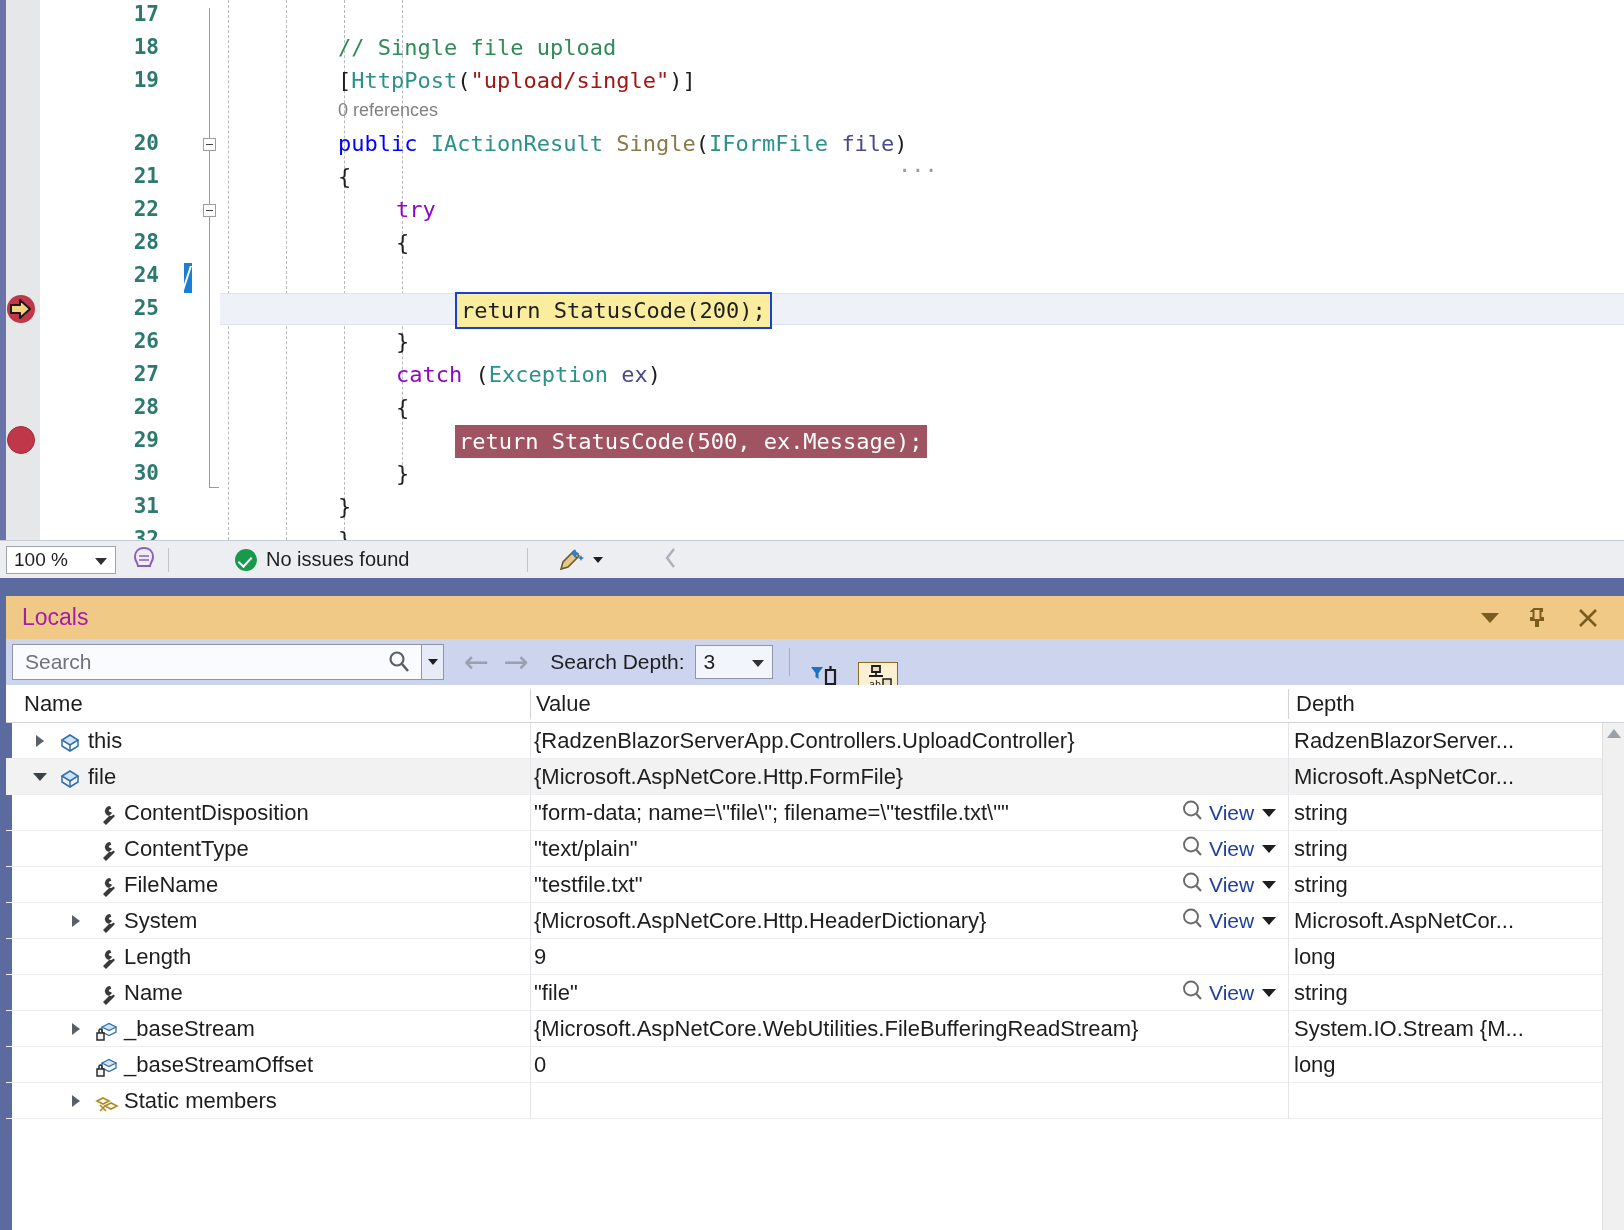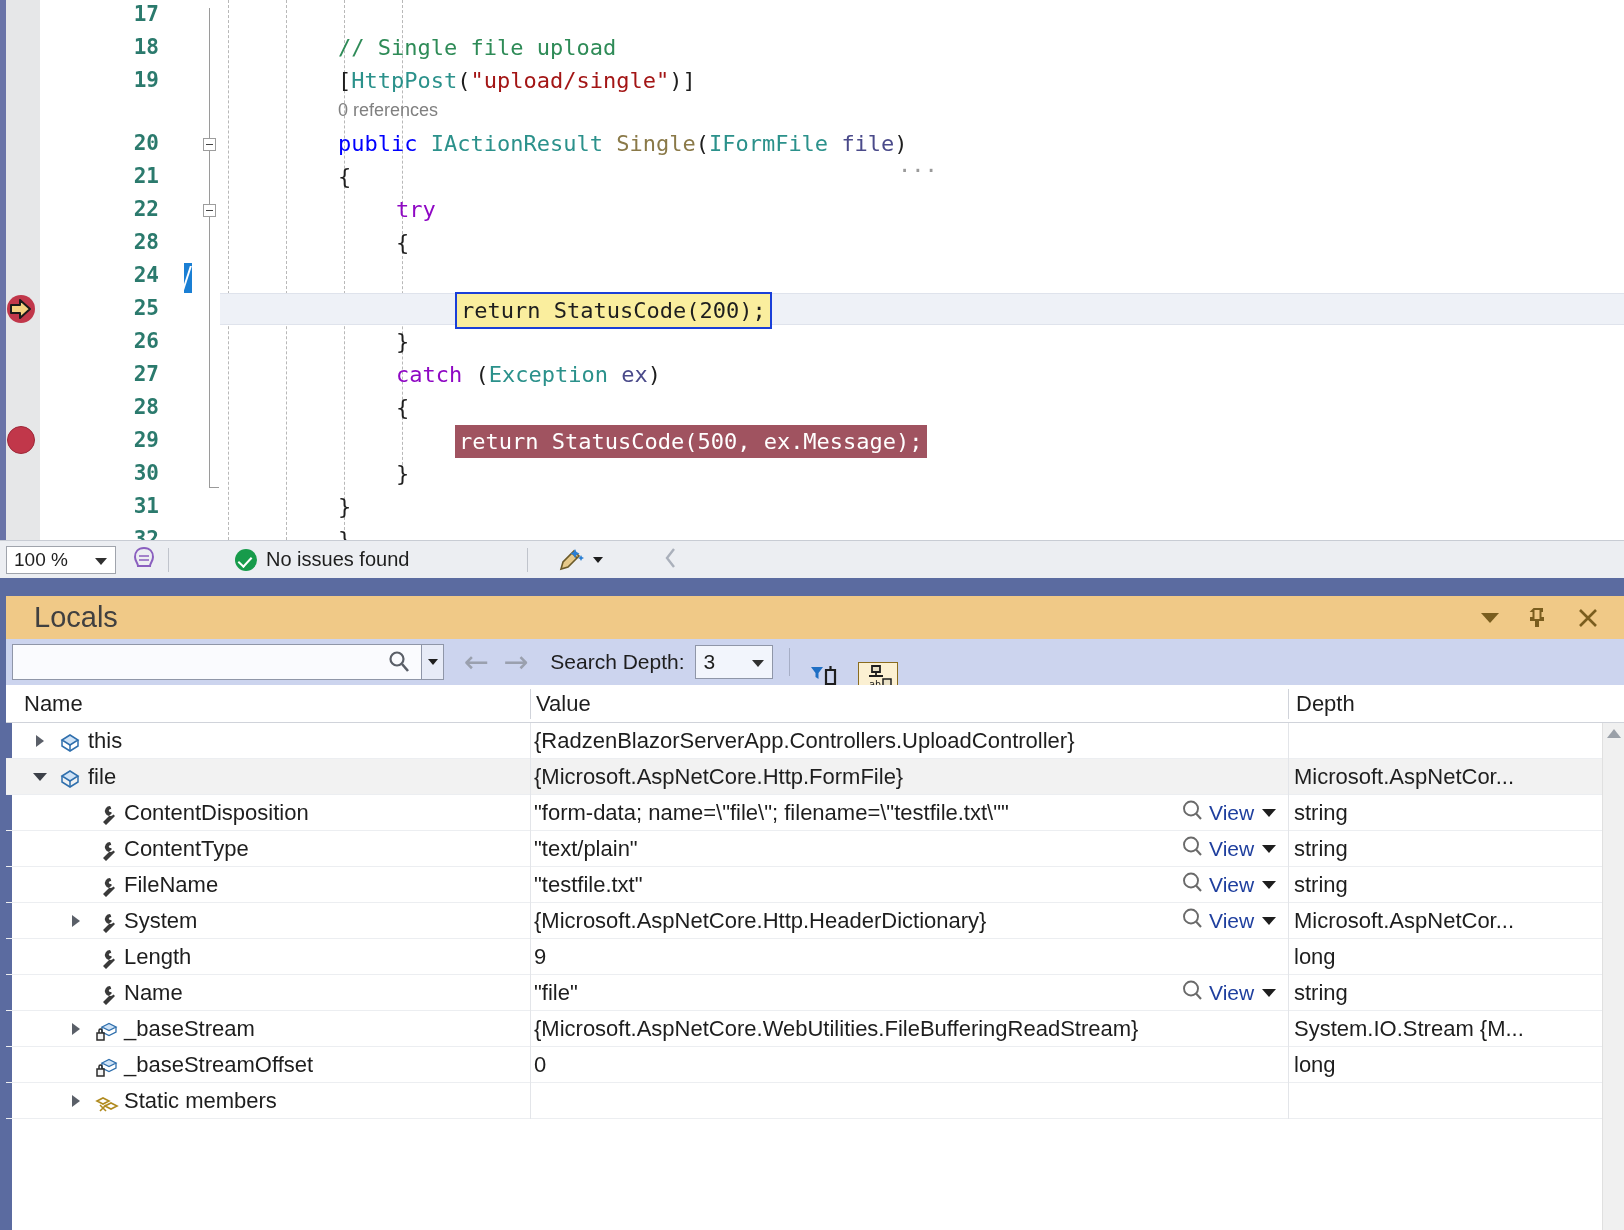--- a/index.html
+++ b/index.html
@@ -153,21 +153,21 @@
   #panel-left-strip {
     position: absolute; left: 0; top: 18px; width: 6px; height: 634px;
     background: #5b6ba0;
   }
   #locals-title {
     position: absolute; left: 6px; top: 18px; width: 1618px; height: 43px;
     background: #f0c987;
     display: flex; align-items: center;
   }
   #locals-title-text {
-    margin-left: 28px; font-size: 29px; color: #404040;
+    margin-left: 16px; font-size: 23px; color: #a21caf;
   }
   .title-btn {
     position: absolute; top: 8px; width: 28px; height: 28px;
     display: flex; align-items: center; justify-content: center;
     color: #7a5d1e;
   }
 
   #locals-toolbar {
     position: absolute; left: 6px; top: 61px; width: 1618px; height: 46px;
     background: #ccd4ee;
@@ -462,20 +462,21 @@
     </div>
     <div class="title-btn" style="right:22px;">
       <svg width="24" height="24" viewBox="0 0 24 24">
         <path d="M4 4 L20 20 M20 4 L4 20" stroke="#7a5d1e" stroke-width="2.6"></path>
       </svg>
     </div>
   </div>
 
   <div id="locals-toolbar">
     <div id="search-box">
+      <input id="search-input" type="text" placeholder="Search" style="">
       <span id="mag-icon">
         <svg width="24" height="24" viewBox="0 0 24 24">
           <circle cx="10" cy="9" r="6.5" fill="none" stroke="#5a5f68" stroke-width="2.2"></circle>
           <path d="M15 14 L21 21" stroke="#5a5f68" stroke-width="2.6"></path>
         </svg>
       </span>
     </div>
     <div id="search-drop">
       <span class="tri-down"></span>
     </div>
@@ -528,20 +529,21 @@
             <span class="icon-slot" style="left:52px;"><svg width="24" height="24" viewBox="0 0 24 24">
                 <path d="M4 9 L12 4 L20 9 L12 14 Z" fill="#cfe3f7" stroke="#2f6fad" stroke-width="1.5"></path>
                 <path d="M4 9 L4 15 L12 20 L20 15 L20 9" fill="none" stroke="#2f6fad" stroke-width="1.5"></path>
                 <path d="M12 14 L12 20" stroke="#2f6fad" stroke-width="1.5"></path>
               </svg></span>
             <span class="name-label" style="left:82px;">this</span>
           </div>
           <div class="colline" style="left: 524px;"></div>
           <div class="rcol-value">{RadzenBlazorServerApp.Controllers.UploadController}</div>
           <div class="colline" style="left: 1282px;"></div>
+          <div class="rcol-type">RadzenBlazorServer...</div>
         </div>
         <div class="row alt">
           <div class="rcol-name">
             <span class="expander exp-open" style="left:27px; top:14px;"></span>
             <span class="icon-slot" style="left:52px;"><svg width="24" height="24" viewBox="0 0 24 24">
                 <path d="M4 9 L12 4 L20 9 L12 14 Z" fill="#cfe3f7" stroke="#2f6fad" stroke-width="1.5"></path>
                 <path d="M4 9 L4 15 L12 20 L20 15 L20 9" fill="none" stroke="#2f6fad" stroke-width="1.5"></path>
                 <path d="M12 14 L12 20" stroke="#2f6fad" stroke-width="1.5"></path>
               </svg></span>
             <span class="name-label" style="left:82px;">file</span>

